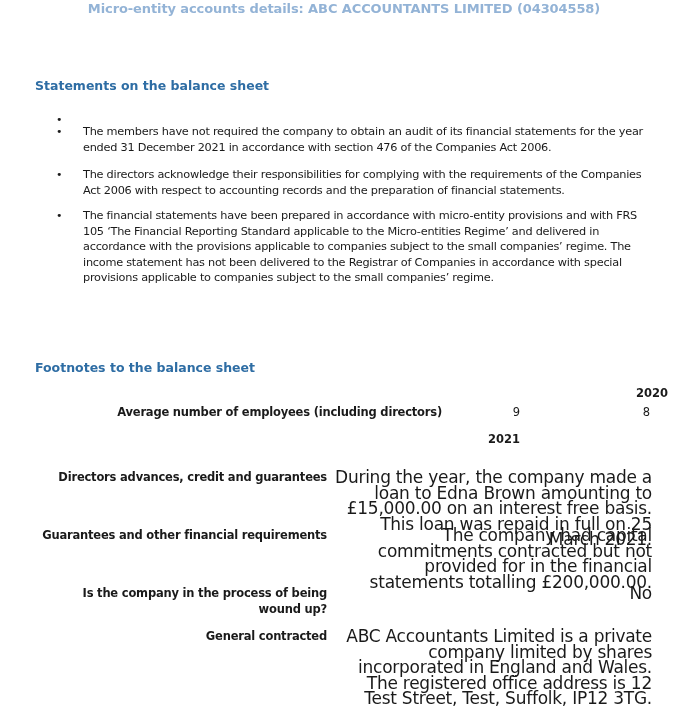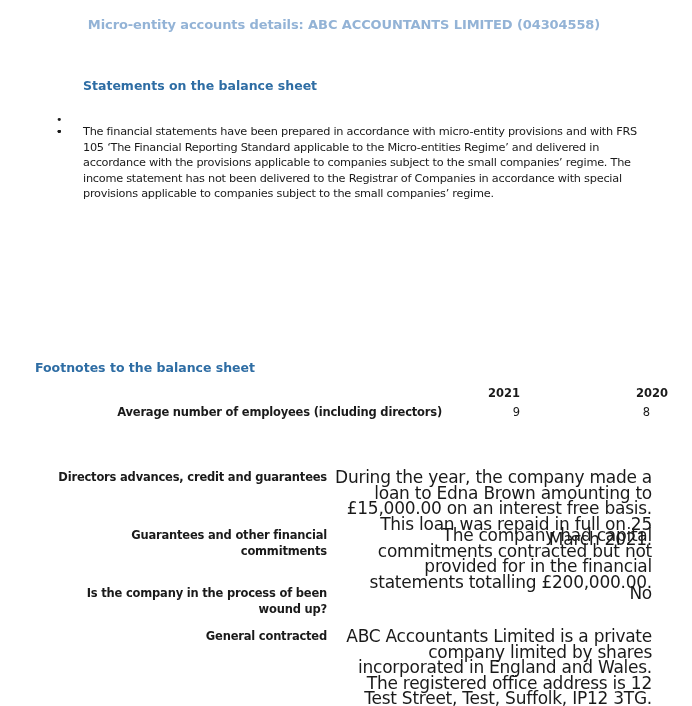--- a/index.html
+++ b/index.html
@@ -2,72 +2,72 @@
 <html><head>
 <meta charset="utf-8">
 <style>
   html, body { margin: 0; padding: 0; background: #ffffff; }
   body {
     width: 692px; height: 706px; position: relative; overflow: hidden;
     font-family: "DejaVu Sans", "Liberation Sans", sans-serif;
     color: #1a1a1a;
   }
   .title {
-    position: absolute; top: 17px; left: 0; width: 688px; text-align: center;
+    position: absolute; top: 1px; left: 0; width: 688px; text-align: center;
     font-size: 13px; font-weight: bold; color: #93b3d6; letter-spacing: -0.1px;
   }
   .section-heading {
     position: absolute; left: 35px; font-size: 12.5px; font-weight: bold; color: #2e6da4;
   }
-  #h1 { top: 78px; margin-left: 48px; }
+  #h1 { top: 78px; }
   #h2 { top: 360px; }
   .bullets { position: absolute; left: 56px; top: 112px; width: 600px; margin: 0; padding: 0; list-style: none; }
   .bullets li { position: relative; padding-left: 27px; font-size: 11.3px; line-height: 15.5px; margin-bottom: 12px; letter-spacing: -0.25px; }
   .bullets li .dot { position: absolute; left: 0; top: 0; font-size: 11px; }
   .bullets li:nth-child(3) { margin-bottom: 10px; }
   .row { position: absolute; left: 42px; width: 610px; font-size: 11.5px; }
   .lbl { position: absolute; left: 0; top: 0; font-weight: bold; letter-spacing: -0.2px; width: 285px; line-height: 15.5px; text-align: right; }
   .val { position: absolute; left: 292px; top: 0; width: 318px; font-size: 17px; line-height: 15.5px; letter-spacing: -0.25px; text-align: right; }
   .yr { position: absolute; font-weight: bold; font-size: 11.5px; text-align: right; width: 50px; }
   .num { position: absolute; font-size: 11.5px; text-align: right; width: 50px; }
 </style>
 </head>
 <body>
 
 <div class="title">Micro-entity accounts details: ABC ACCOUNTANTS LIMITED (04304558)</div>
 
 <div class="section-heading" id="h1">Statements on the balance sheet</div>
 
 <ul class="bullets">
   <li><span class="dot">•</span></li>
-  <li><span class="dot">•</span></li>
-  <li><span class="dot">•</span></li>
+  <li><span class="dot">•</span><span>The members have not required the company to obtain an audit of its financial statements for the year ended 31 December 2021 in accordance with section 476 of the Companies Act 2006.</span></li>
+  <li><span class="dot">•</span><span>The directors acknowledge their responsibilities for complying with the requirements of the Companies Act 2006 with respect to accounting records and the preparation of financial statements.</span></li>
   <li><span class="dot">•</span><span>The financial statements have been prepared in accordance with micro-entity provisions and with FRS 105 ‘The Financial Reporting Standard applicable to the Micro-entities Regime’ and delivered in accordance with the provisions applicable to companies subject to the small companies’ regime. The income statement has not been delivered to the Registrar of Companies in accordance with special provisions applicable to companies subject to the small companies’ regime.</span></li>
 </ul>
 
 <div class="section-heading" id="h2">Footnotes to the balance sheet</div>
 
 <div class="row" style="top:386px;">
-  <span class="yr" style="left:428px;">2021</span>
+  <span class="yr" style="left:428px;margin-top:46px;">2021</span>
   <span class="yr" style="left:576px;">2020</span>
 </div>
 <div class="row" style="top:405px;">
   <span class="lbl" style="width:400px;">Average number of employees (including directors)</span>
   <span class="num" style="left:428px;">9</span>
   <span class="num" style="left:558px;">8</span>
 </div>
 
 <div class="row" style="top:470px;">
   <span class="lbl">Directors advances, credit and guarantees</span>
   <span class="val">During the year, the company made a loan to Edna Brown amounting to £15,000.00 on an interest free basis. This loan was repaid in full on 25 March 2021.</span>
 </div>
 <div class="row" style="top:528px;">
-  <span class="lbl">Guarantees and other financial commitments</span>
+  <span class="lbl">Guarantees and other financial requirements</span>
   <span class="val">The company had capital commitments contracted but not provided for in the financial statements totalling £200,000.00.</span>
 </div>
 <div class="row" style="top:586px;">
-  <span class="lbl">Is the company in the process of been wound up?</span>
+  <span class="lbl">Is the company in the process of being wound up?</span>
   <span class="val">No</span>
 </div>
 <div class="row" style="top:629px;">
   <span class="lbl">General contracted</span>
   <span class="val">ABC Accountants Limited is a private company limited by shares incorporated in England and Wales. The registered office address is 12 Test Street, Test, Suffolk, IP12 3TG.</span>
 </div>
 
 </body></html>

